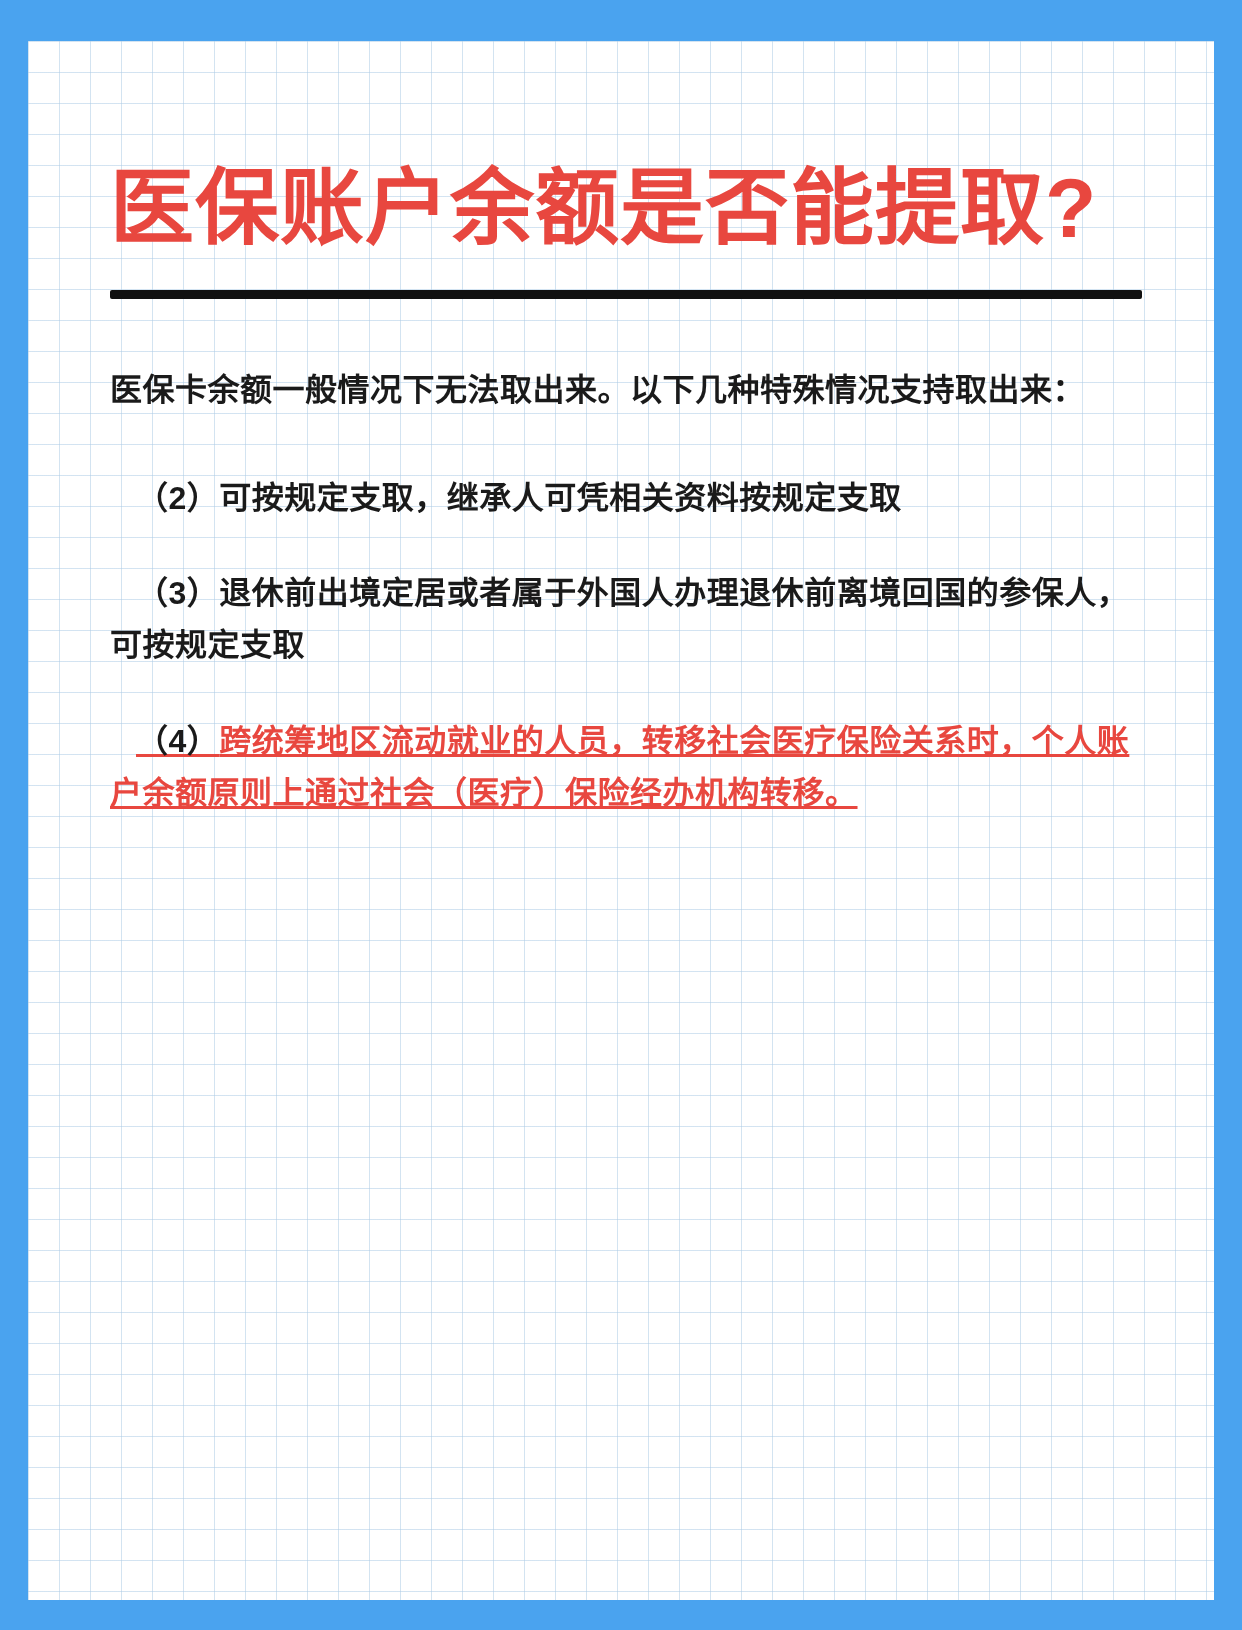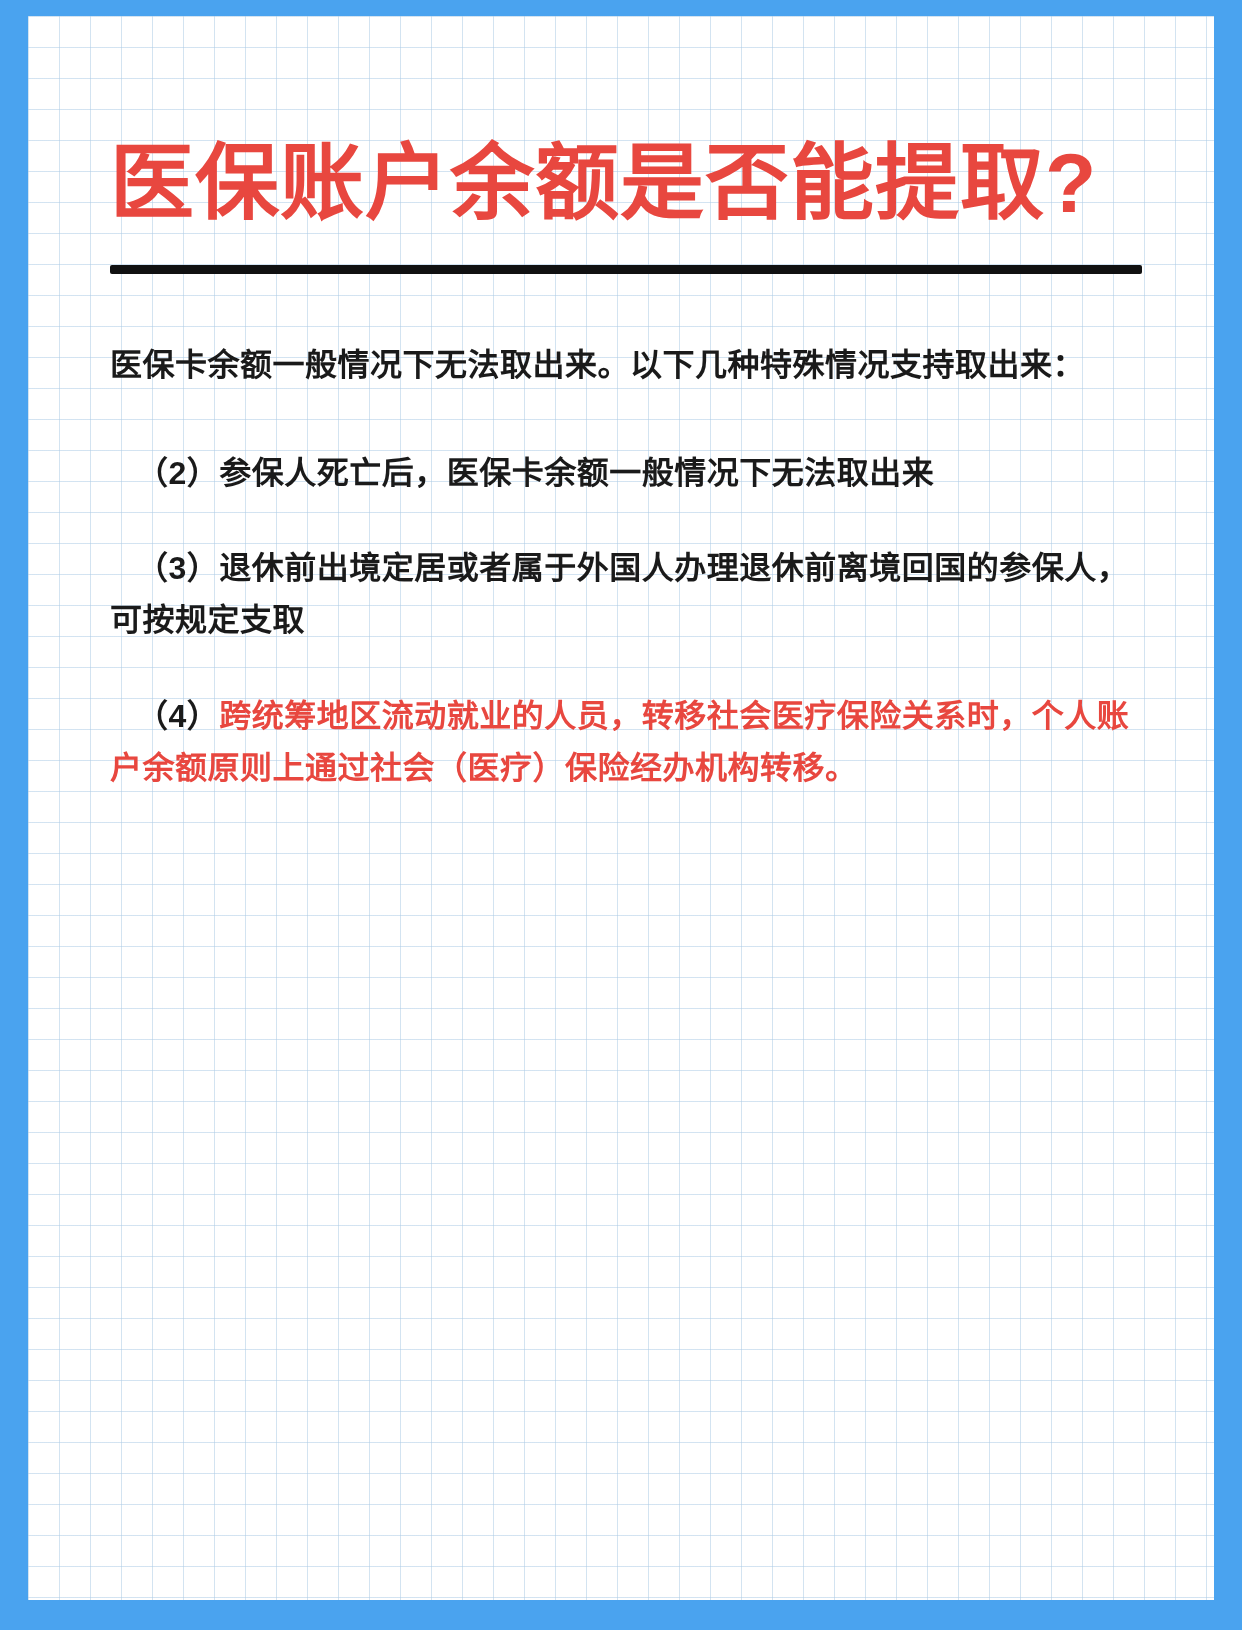--- a/index.html
+++ b/index.html
@@ -13,21 +13,21 @@
     background: #4aa3ef;
     font-family: "Liberation Sans", "DejaVu Sans", sans-serif;
     overflow: hidden;
   }
   .poster {
     position: relative;
     width: 1242px;
     height: 1630px;
     background: #4aa3ef;
     box-sizing: border-box;
-    padding: 16px 28px 30px 28px;
+    padding: 41px 28px 30px 28px;
   }
   .sheet {
     position: relative;
     width: 100%;
     height: 100%;
     background-color: #ffffff;
     background-image:
       linear-gradient(to right, rgba(175,205,230,0.55) 1px, transparent 1px),
       linear-gradient(to bottom, rgba(175,205,230,0.55) 1px, transparent 1px);
     background-size: 31px 31px;
@@ -65,20 +65,21 @@
     text-indent: 0;
   }
   .para.lead {
     margin-bottom: 56px;
   }
   .para.item {
     text-indent: 26px;
   }
   .para.highlight {
     color: #e8473f;
+    text-decoration: underline;
   }
   .para.highlight .num {
     color: #1a1a1a;
   }
   .num {
     font-weight: 700;
   }
 </style>
 </head>
 <body>
@@ -89,21 +90,21 @@
     <h1 class="title">医保账户余额是否能提取?</h1>
 
     <div class="rule"></div>
 
     <div class="body-text">
 
       <p class="para lead">医保卡余额一般情况下无法取出来。以下几种特殊情况支持取出来：</p>
 
 
       <p class="para item">
-        <span class="num">（2）</span><span>参保人死亡后，医保卡余额一般情况下无法取出来</span>
+        <span class="num">（2）</span><span>可按规定支取，继承人可凭相关资料按规定支取</span>
       </p>
 
       <p class="para item">
         <span class="num">（3）</span><span>退休前出境定居或者属于外国人办理退休前离境回国的参保人，可按规定支取</span>
       </p>
 
       <p class="para item highlight">
         <span class="num">（4）</span><span>跨统筹地区流动就业的人员，转移社会医疗保险关系时，个人账户余额原则上通过社会（医疗）保险经办机构转移。</span>
       </p>
 

